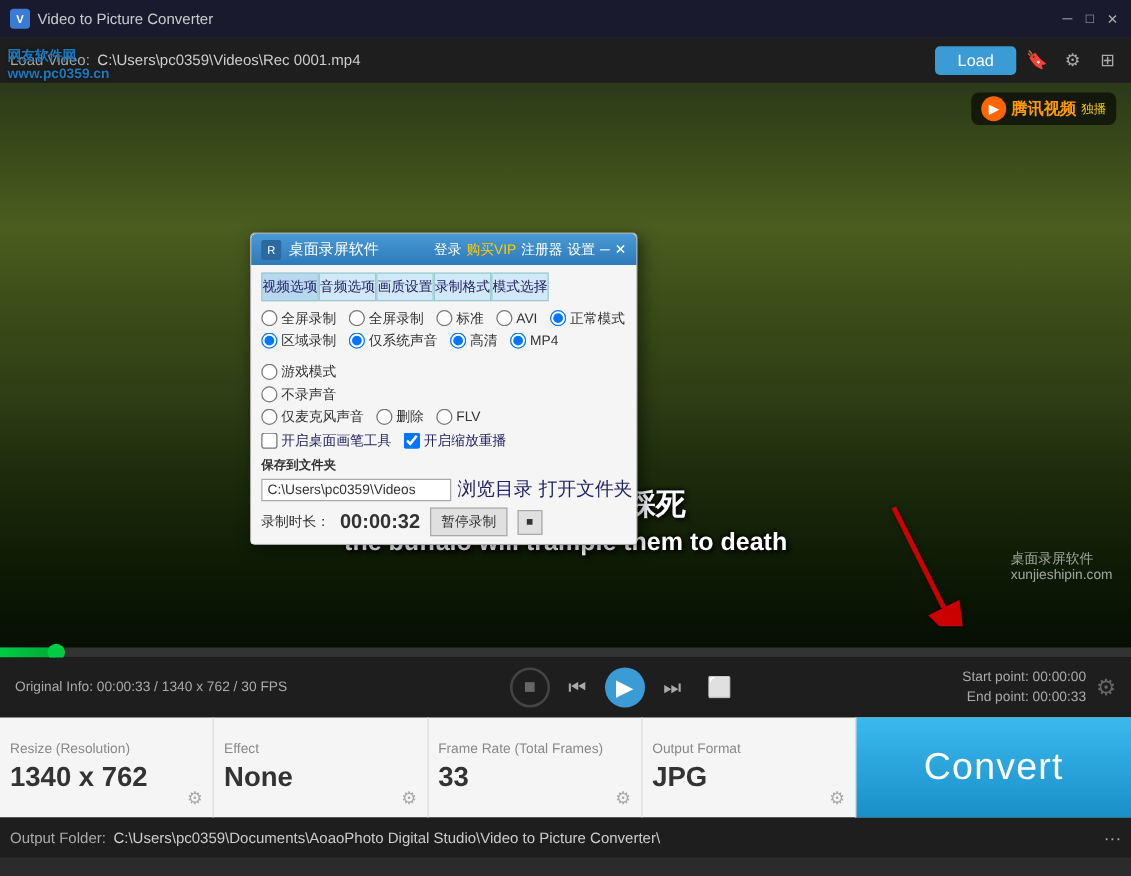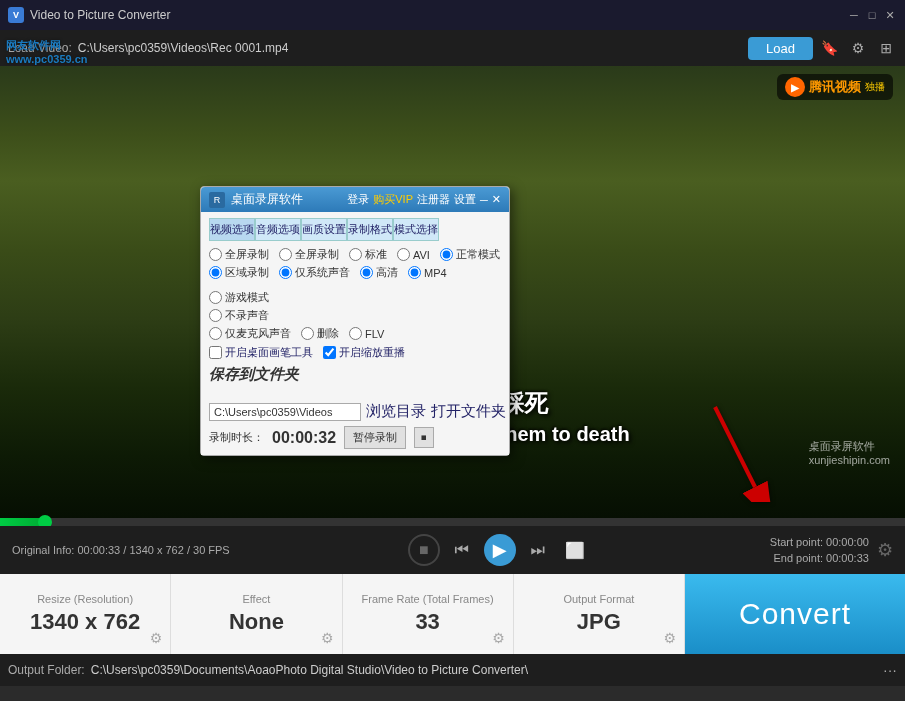--- a/index.html
+++ b/index.html
@@ -208,23 +208,22 @@
       margin-top: 4px;
     }
     #recorder-popup .checkbox-item {
       display: flex; align-items: center; gap: 3px;
       font-size: 11px; color: #226;
     }
     #recorder-popup .save-section {
       margin-top: 5px;
     }
     #recorder-popup .save-label {
-      font-size: 15px; color: #333; font-weight: bold;
-      margin-bottom: 18px;
-      font-style: italic;
+      font-size: 10px; color: #333; font-weight: bold;
+      margin-bottom: 3px;
     }
     #recorder-popup .save-row {
       display: flex; align-items: center; gap: 5px;
     }
     #recorder-popup .save-input {
       flex: 1;
       background: white;
       border: 1px solid #aaa;
       padding: 2px 4px;
       font-size: 11px;
@@ -370,21 +369,21 @@
       height: 80px;
       background: #f5f5f5;
       display: flex;
       align-items: stretch;
     }
     .param-section {
       flex: 1;
       border-right: 1px solid #ddd;
       display: flex;
       flex-direction: column;
-      align-items: center;
+      align-items: flex-start;
       justify-content: center;
       position: relative;
       padding: 6px 8px;
     }
     .param-section:last-child { border-right: none; }
     .param-label {
       font-size: 11px;
       color: #888;
       margin-bottom: 4px;
     }

